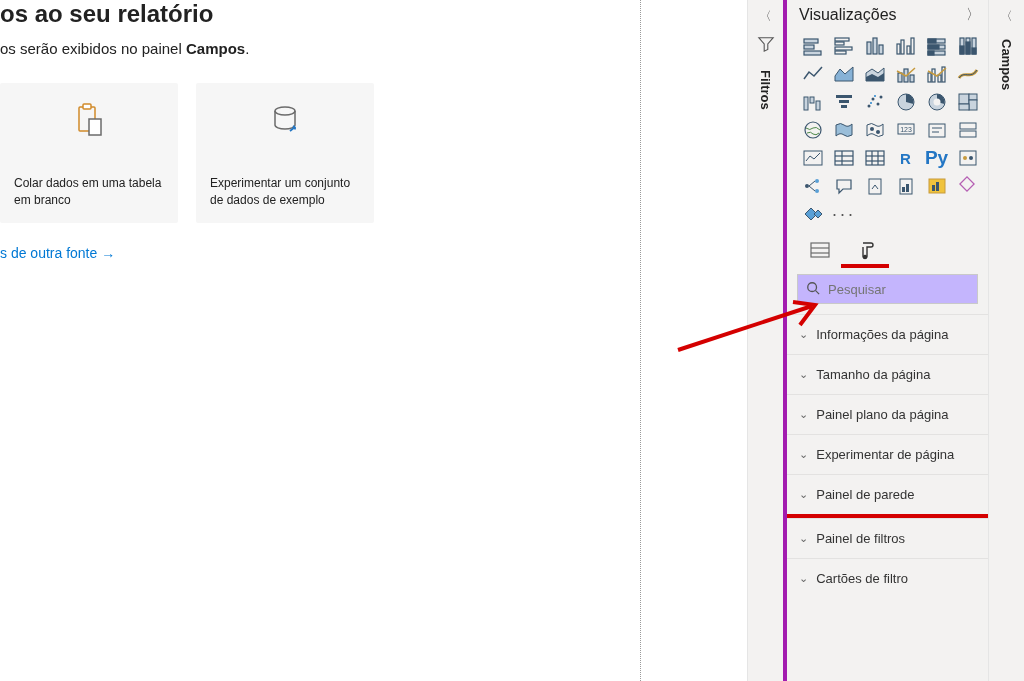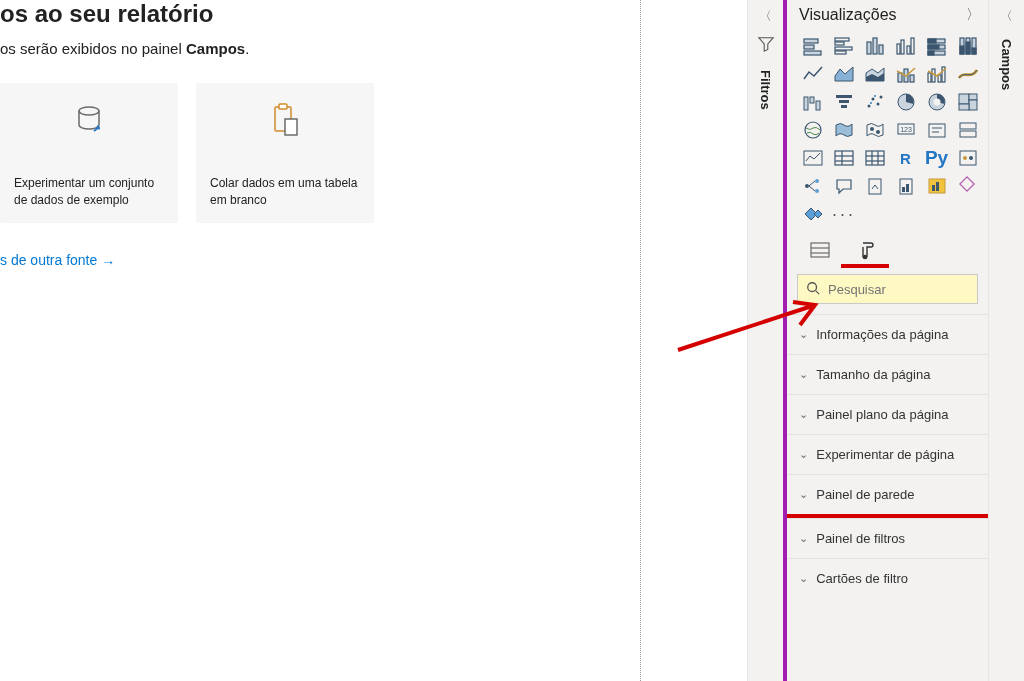--- a/index.html
+++ b/index.html
@@ -8,21 +8,21 @@
 
   
   .canvas { flex:1 1 auto; position:relative; padding-left:0; }
   .report-title { font-size:24px; font-weight:600; margin:0 0 12px 0; text-align:left; }
   .report-sub { font-size:15px; margin:0 16px 26px 0; }
   .report-sub b { font-weight:600; }
   .cards { display:flex; gap:18px; }
   .card { width:178px; height:140px; background:#f6f6f6; border-radius:2px; padding:18px 14px 14px 14px; display:flex; flex-direction:column; justify-content:flex-end; cursor:pointer; }
   .card .card-icon { flex:1; display:flex; align-items:flex-start; justify-content:center; }
   .card .card-label { font-size:12px; line-height:1.4; color:#222; }
-  .other-link { margin-top:29px; color:#0078d4; font-size:14px; cursor:pointer; }
+  .other-link { margin-top:22px; color:#0078d4; font-size:14px; cursor:pointer; }
   .other-link .arrow { margin-left:4px; }
 
   
   .dotted { position:absolute; top:0; bottom:0; width:0; border-left:1.5px dotted #9a9a9a; left:640px; }
 
   
   .filters-strip { width:36px; background:#f3f2f1; border-left:1px solid #e5e5e5; display:flex; flex-direction:column; align-items:center; padding-top:8px; gap:10px; }
   .filters-strip .chev { color:#555; font-size:12px; cursor:pointer; }
   .vlabel { writing-mode: vertical-rl; text-orientation: mixed; font-size:13px; font-weight:600; color:#222; margin-top:4px; }
 
@@ -34,21 +34,21 @@
 
   .gallery { display:grid; grid-template-columns: repeat(6, 27px); gap:4px 4px; padding:0 0 6px 12px; }
   .g { width:27px; height:24px; display:flex; align-items:center; justify-content:center; cursor:pointer; }
   .g svg { width:22px; height:20px; }
   .dots { font-size:18px; letter-spacing:2px; color:#555; line-height:16px; }
 
   .tabrow { display:flex; gap:22px; padding:6px 0 4px 20px; align-items:center; position:relative; }
   .tabicon { width:26px; height:24px; display:flex; align-items:center; justify-content:center; cursor:pointer; color:#555; }
   .tabrow .redline { position:absolute; height:4px; width:48px; background:#d40000; left:54px; bottom:-2px; }
 
-  .search { margin:8px 10px 10px 10px; background:#fef9c3; border:1px solid #c9c9c9; height:30px; display:flex; align-items:center; padding:0 8px; position:relative; }
+  .search { margin:8px 10px 10px 10px; background:#c4b5fd; border:1px solid #c9c9c9; height:30px; display:flex; align-items:center; padding:0 8px; position:relative; }
   .search input { border:none; outline:none; background:transparent; font-size:13px; width:100%; }
   .search .sicon { margin-right:6px; color:#555; }
 
   .sections { display:flex; flex-direction:column; }
   .section { height:40px; display:flex; align-items:center; padding:0 12px; border-top:1px solid #e3e2e1; cursor:pointer; font-size:13px; color:#333; }
   .section .chev { margin-right:8px; font-size:11px; color:#666; }
   .redline2 { height:4px; background:#d40000; margin:0 0 0 0; }
 
   
   .fields-strip { width:36px; background:#f3f2f1; border-left:1px solid #e5e5e5; display:flex; flex-direction:column; align-items:center; padding-top:8px; gap:10px; }
@@ -62,39 +62,39 @@
 
 <div class="app">
 
   <div class="canvas">
     <h1 class="report-title">os ao seu relatório</h1>
     <p class="report-sub">
       <span>os serão exibidos no painel </span><b>Campos</b><span>.</span>
     </p>
 
     <div class="cards">
+      <div class="card">
+        <div class="card-icon">
+          <svg viewBox="0 0 40 40" width="40" height="40">
+            <rect x="10" y="6" width="16" height="24" rx="1" fill="none" stroke="#d18b2a" stroke-width="1.5"></rect>
+            <rect x="14" y="3" width="8" height="5" rx="1" fill="#fff" stroke="#d18b2a" stroke-width="1.5"></rect>
+            <rect x="20" y="18" width="12" height="16" fill="#fff" stroke="#6b6b6b" stroke-width="1.5"></rect>
+          </svg>
+        </div>
+        <div class="card-label">Colar dados em uma tabela em branco</div>
+      </div>
       <div class="card">
         <div class="card-icon">
           <svg viewBox="0 0 40 40" width="40" height="40">
             <ellipse cx="20" cy="10" rx="10" ry="4" fill="none" stroke="#6b6b6b" stroke-width="1.5"></ellipse>
             <path d="M10 10 v14 a10 4 0 0 0 20 0 V10" fill="none" stroke="#6b6b6b" stroke-width="1.5"></path>
             <path d="M25 30 l5 -4 M30 26 l-2 -1 M30 26 l0 2.5" fill="none" stroke="#2376c4" stroke-width="1.8"></path>
           </svg>
         </div>
         <div class="card-label">Experimentar um conjunto de dados de exemplo</div>
-      </div>
-      <div class="card">
-        <div class="card-icon">
-          <svg viewBox="0 0 40 40" width="40" height="40">
-            <rect x="10" y="6" width="16" height="24" rx="1" fill="none" stroke="#d18b2a" stroke-width="1.5"></rect>
-            <rect x="14" y="3" width="8" height="5" rx="1" fill="#fff" stroke="#d18b2a" stroke-width="1.5"></rect>
-            <rect x="20" y="18" width="12" height="16" fill="#fff" stroke="#6b6b6b" stroke-width="1.5"></rect>
-          </svg>
-        </div>
-        <div class="card-label">Colar dados em uma tabela em branco</div>
       </div>
     </div>
 
     <div class="other-link">
       <span>s de outra fonte</span><span class="arrow">→</span>
     </div>
 
     <div class="dotted"></div>
   </div>
 

